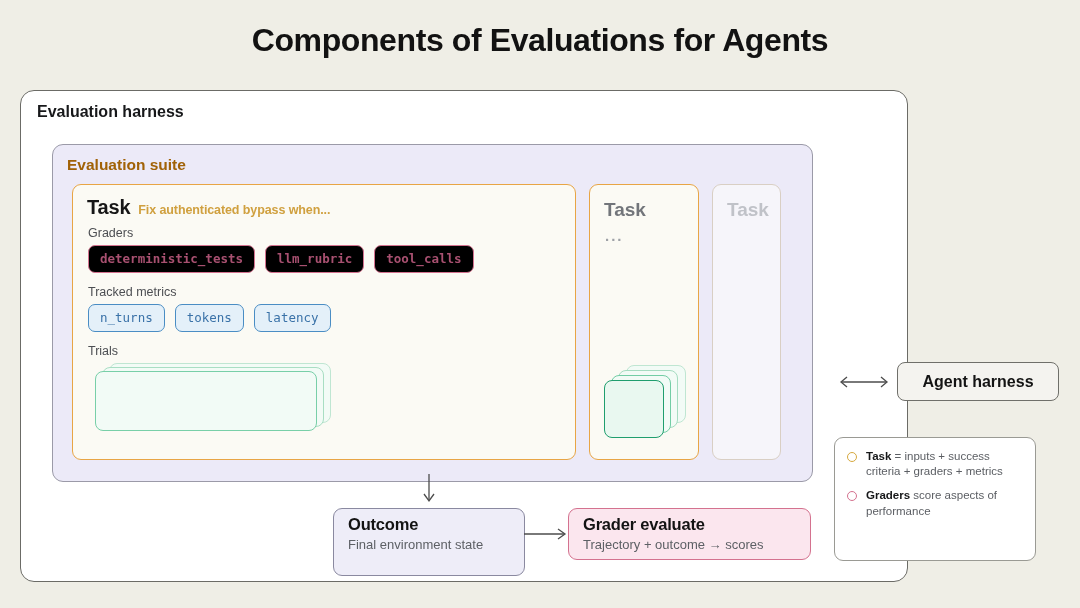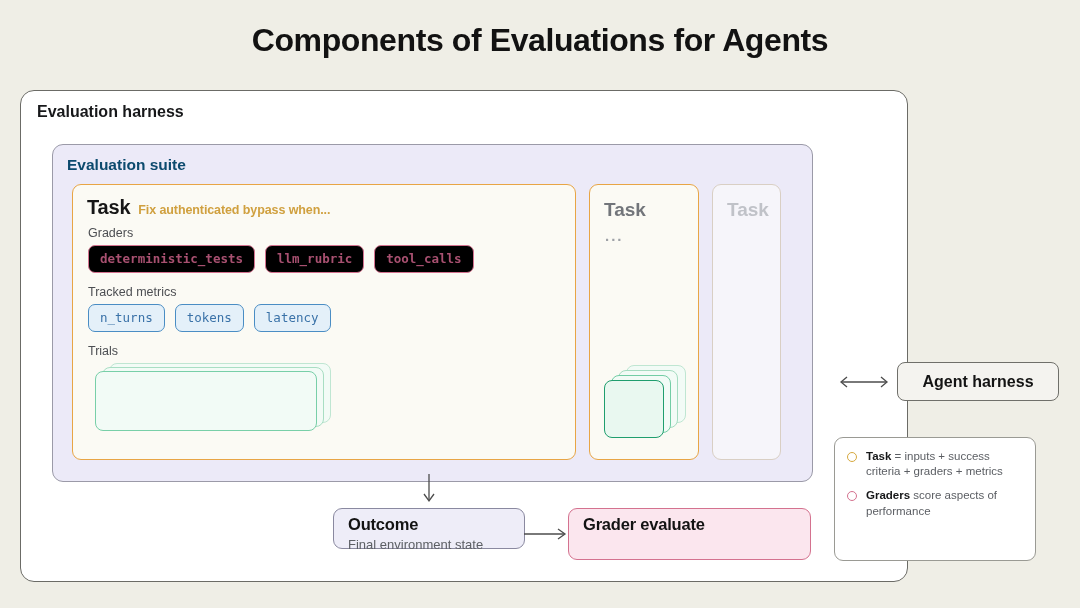--- a/index.html
+++ b/index.html
@@ -49,21 +49,21 @@
     width: 761px; height: 338px;
     background: #eceaf8;
     border: 1.2px solid #9b9aa8;
     border-radius: 11px;
   }
   .suite-label {
     position: absolute;
     left: 14px; top: 11px;
     font-size: 15.5px;
     font-weight: 700;
-    color: #0c4a6e;
+    color: #a16207;
   }
 
   
   .task-card {
     position: absolute;
     background: #fbfaf4;
     border: 1.3px solid #e8a545;
     border-radius: 9px;
   }
   .task-main   { left: 19px;  top: 39px; width: 504px; height: 276px; }
@@ -204,21 +204,21 @@
   .arrow-lr {
     position: absolute;
     left: 814px; top: 283px;
     width: 58px; height: 16px;
   }
 
   
   .outcome-box {
     position: absolute;
     left: 333px; top: 508px;
-    width: 192px; height: 41px;
+    width: 192px; height: 68px;
     background: #eeedf8;
     border: 1.3px solid #8a89a0;
     border-radius: 9px;
   }
   .grader-box {
     position: absolute;
     left: 568px; top: 508px;
     width: 243px; height: 52px;
     background: #fbe6ee;
     border: 1.3px solid #d4728f;
@@ -340,20 +340,21 @@
   <div class="bb-sub">Final environment state</div>
 </div>
 
 <svg class="arrow-right" viewBox="0 0 46 16">
   <line x1="0" y1="8" x2="40" y2="8" stroke="#4c4c4c" stroke-width="1.3"></line>
   <polyline points="34,3 41,8 34,13" fill="none" stroke="#4c4c4c" stroke-width="1.3"></polyline>
 </svg>
 
 <div class="grader-box">
   <div class="bb-title">Grader evaluate</div>
+  <div class="bb-sub">Trajectory + outcome → scores</div>
 </div>
 
 <div class="legend">
   <div class="legend-row">
     <span class="dot" style="border-color:#d6a93f"></span>
     <span class="legend-text"><b>Task</b><span> = inputs + success criteria + graders + metrics</span></span>
   </div>
   <div class="legend-row">
     <span class="dot" style="border-color:#d4728f"></span>
     <span class="legend-text"><b>Graders</b><span> score aspects of performance</span></span>

